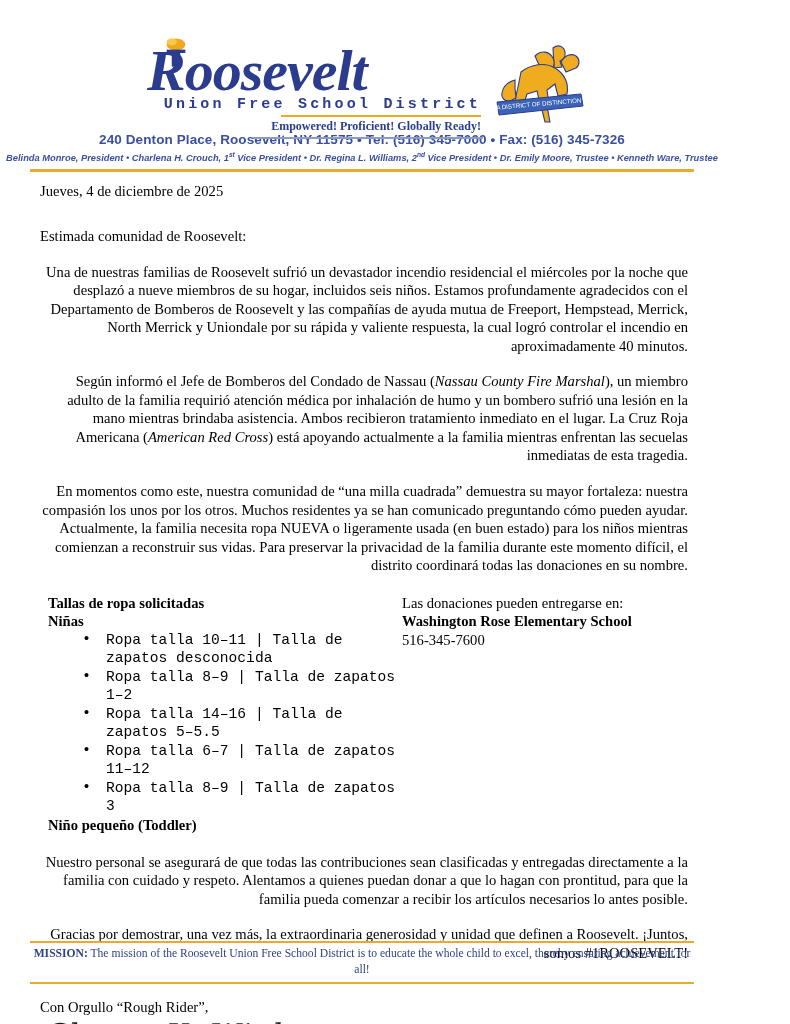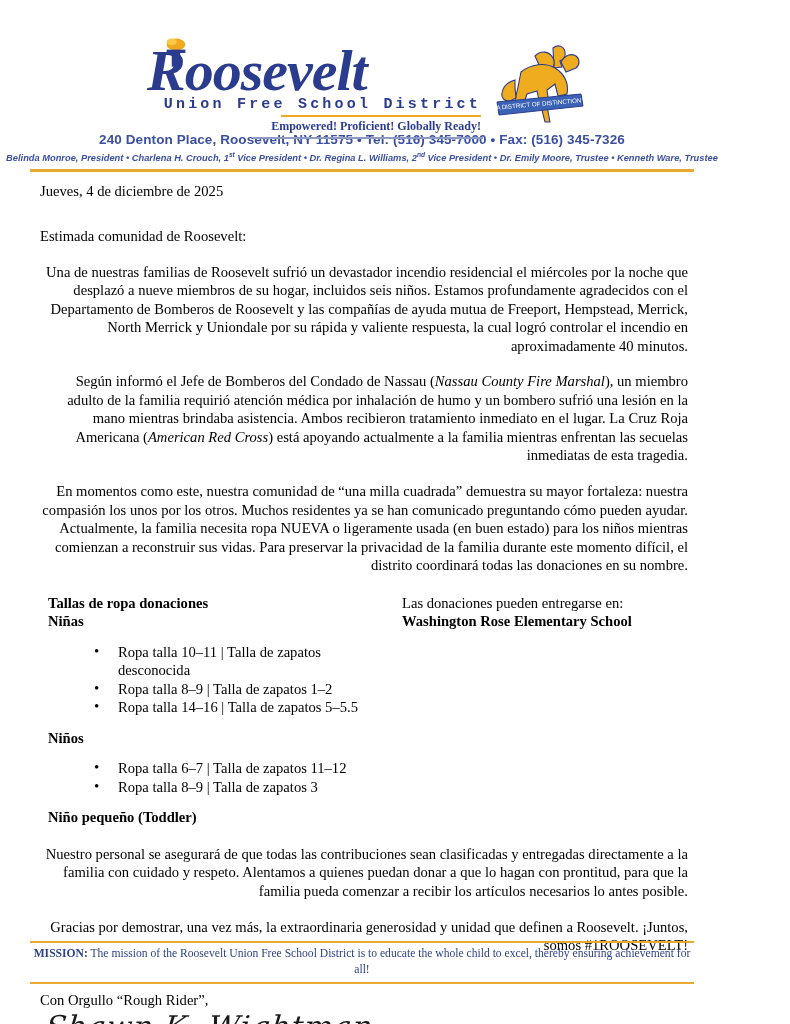--- a/index.html
+++ b/index.html
@@ -160,22 +160,23 @@
   }
   .col-right {
     flex: 1;
     padding-left: 2px;
   }
   .grp-title {
     font-weight: bold;
   }
   ul.sizes {
     list-style: none;
-    margin: 12px;
+    margin: 0;
     padding: 0;
+    font-family: Liberation Mono, monospace;
   }
   ul.sizes li {
     position: relative;
     padding-left: 58px;
     line-height: 1.27;
   }
   ul.sizes li::before {
     content: "\2022";
     position: absolute;
     left: 34px;
@@ -289,41 +290,41 @@
 
     <p class="para">Una de nuestras familias de Roosevelt sufrió un devastador incendio residencial el miércoles por la noche que desplazó a nueve miembros de su hogar, incluidos seis niños. Estamos profundamente agradecidos con el Departamento de Bomberos de Roosevelt y las compañías de ayuda mutua de Freeport, Hempstead, Merrick, North Merrick y Uniondale por su rápida y valiente respuesta, la cual logró controlar el incendio en aproximadamente 40 minutos.</p>
 
     <p class="para"><span>Según informó el Jefe de Bomberos del Condado de Nassau (</span><span class="italic">Nassau County Fire Marshal</span><span>), un miembro adulto de la familia requirió atención médica por inhalación de humo y un bombero sufrió una lesión en la mano mientras brindaba asistencia. Ambos recibieron tratamiento inmediato en el lugar. La Cruz Roja Americana (</span><span class="italic">American Red Cross</span><span>) está apoyando actualmente a la familia mientras enfrentan las secuelas inmediatas de esta tragedia.</span></p>
 
     <p class="para">En momentos como este, nuestra comunidad de “una milla cuadrada” demuestra su mayor fortaleza: nuestra compasión los unos por los otros. Muchos residentes ya se han comunicado preguntando cómo pueden ayudar. Actualmente, la familia necesita ropa NUEVA o ligeramente usada (en buen estado) para los niños mientras comienzan a reconstruir sus vidas. Para preservar la privacidad de la familia durante este momento difícil, el distrito coordinará todas las donaciones en su nombre.</p>
 
     <div class="two-col">
 
       <div class="col-left">
-        <div class="grp-title">Tallas de ropa donaciones</div>
+        <div class="grp-title">Tallas de ropa solicitadas</div>
 
         <div class="grp-title">Niñas</div>
         <ul class="sizes">
           <li>Ropa talla 10–11 | Talla de zapatos desconocida</li>
           <li>Ropa talla 8–9 | Talla de zapatos 1–2</li>
           <li>Ropa talla 14–16 | Talla de zapatos 5–5.5</li>
         </ul>
 
-        <div class="grp-title">Niños</div>
         <ul class="sizes">
           <li>Ropa talla 6–7 | Talla de zapatos 11–12</li>
           <li>Ropa talla 8–9 | Talla de zapatos 3</li>
         </ul>
 
         <div class="grp-title">Niño pequeño (Toddler)</div>
       </div>
 
       <div class="col-right">
         <div>Las donaciones pueden entregarse en:</div>
         <div class="donate-bold">Washington Rose Elementary School</div>
+        <div>516-345-7600</div>
       </div>
     </div>
 
     <div class="closing-wrap">
       <p class="para">Nuestro personal se asegurará de que todas las contribuciones sean clasificadas y entregadas directamente a la familia con cuidado y respeto. Alentamos a quienes puedan donar a que lo hagan con prontitud, para que la familia pueda comenzar a recibir los artículos necesarios lo antes posible.</p>
       <p class="para">Gracias por demostrar, una vez más, la extraordinaria generosidad y unidad que definen a Roosevelt. ¡Juntos, somos #1ROOSEVELT!</p>
     </div>
 
     <div class="sign-off">Con Orgullo “Rough Rider”,</div>
     <div class="signature">Shawn K. Wightman</div>

